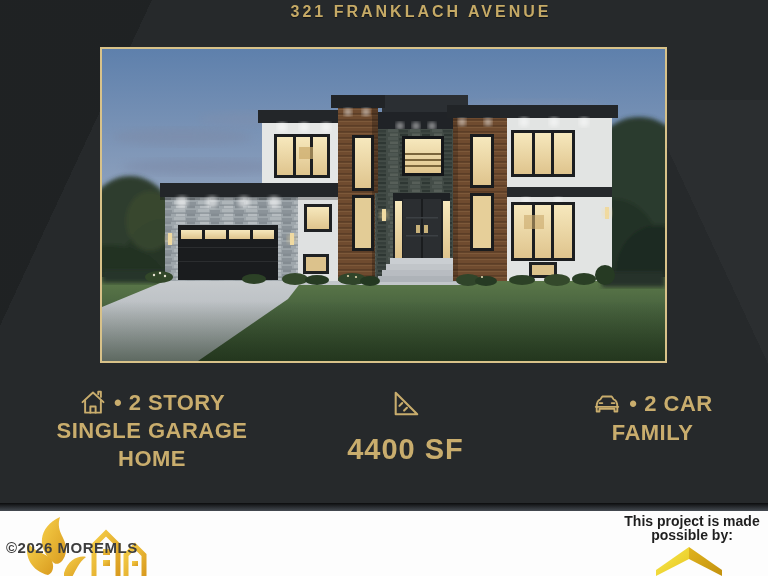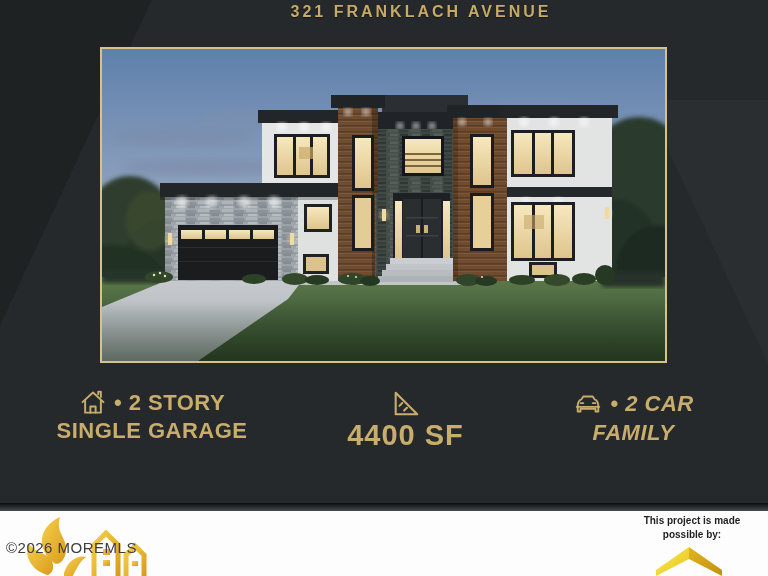--- a/index.html
+++ b/index.html
@@ -24,33 +24,33 @@
   .photo-frame{
     position:absolute;left:100px;top:47px;width:563px;height:312px;
     border:2px solid #d8c289;background:#3a4450;
   }
   .photo-frame svg{display:block;}
   .feature{
     position:absolute;top:389px;color:#c9ad6d;font-weight:bold;
     font-size:22px;line-height:28px;text-align:center;letter-spacing:.5px;
   }
   .feature .l1{display:flex;align-items:center;justify-content:center;gap:7px;}
-  .feature .big{font-size:29px;letter-spacing:1px;margin-top:2px;text-align:center;}
+  .feature .big{font-size:29px;letter-spacing:1px;margin-top:16px;text-align:center;}
   .f1{left:28px;width:248px;}
   .f2{left:308px;width:195px;}
-  .f3{left:531px;width:205px;font-style:italic;}
+  .f3{left:550px;width:205px;}
   .band-edge{position:absolute;left:0;top:503px;width:768px;height:8px;
     background:linear-gradient(#0b0c0d,#454b52);}
   .bottom-band{position:absolute;left:0;top:511px;width:768px;height:65px;background:#fdfdfd;}
   .mls-wm{position:absolute;left:6px;top:0px;width:170px;height:65px;overflow:hidden;}
   .mls-logo{position:absolute;left:14px;top:4px;}
-  .mls-text{position:absolute;left:0px;top:28px;font-size:15px;font-weight:400;
+  .mls-text{position:absolute;left:0px;top:28px;font-size:15px;font-weight:700;
     color:#3d3d3d;letter-spacing:.5px;white-space:nowrap;}
   .sponsor{position:absolute;left:618px;top:3px;width:148px;text-align:center;
-    font-size:10px;line-height:14px;font-weight:600;color:#1f1f1f;}
+    font-size:14px;line-height:14px;font-weight:600;color:#1f1f1f;}
   .sponsor-arrow{position:absolute;left:656px;top:36px;}
 </style>
 </head>
 <body>
 
 <div class="bg-facet1"></div>
 <div class="bg-facet2"></div>
 
 <div class="title">321 FRANKLACH AVENUE</div>
 
@@ -290,20 +290,21 @@
       <g fill="none" stroke="#c9ad6d" stroke-width="2.2" stroke-linecap="round" stroke-linejoin="round">
         <path d="M4,15 L16,4 L28,15"></path>
         <path d="M7,13 V27 H25 V13"></path>
         <path d="M13,27 V20 H19 V27"></path>
         <path d="M22,6 V3 H25 V9"></path>
       </g>
     </svg>
     <span>• 2 STORY</span>
   </div>
   <div>SINGLE GARAGE</div>
+  <div>HOME</div>
 </div>
 
 <div class="feature f2">
   <div class="l1">
     <svg width="30" height="30" viewBox="0 0 32 32">
       <g fill="none" stroke="#c9ad6d" stroke-width="2.2" stroke-linecap="round" stroke-linejoin="round">
         <path d="M5,4 L28,27 L5,27 Z"></path>
         <path d="M12,15 L9,18"></path>
         <path d="M17,20 L14,23"></path>
         <path d="M22,25 L19,28" opacity="0"></path>

